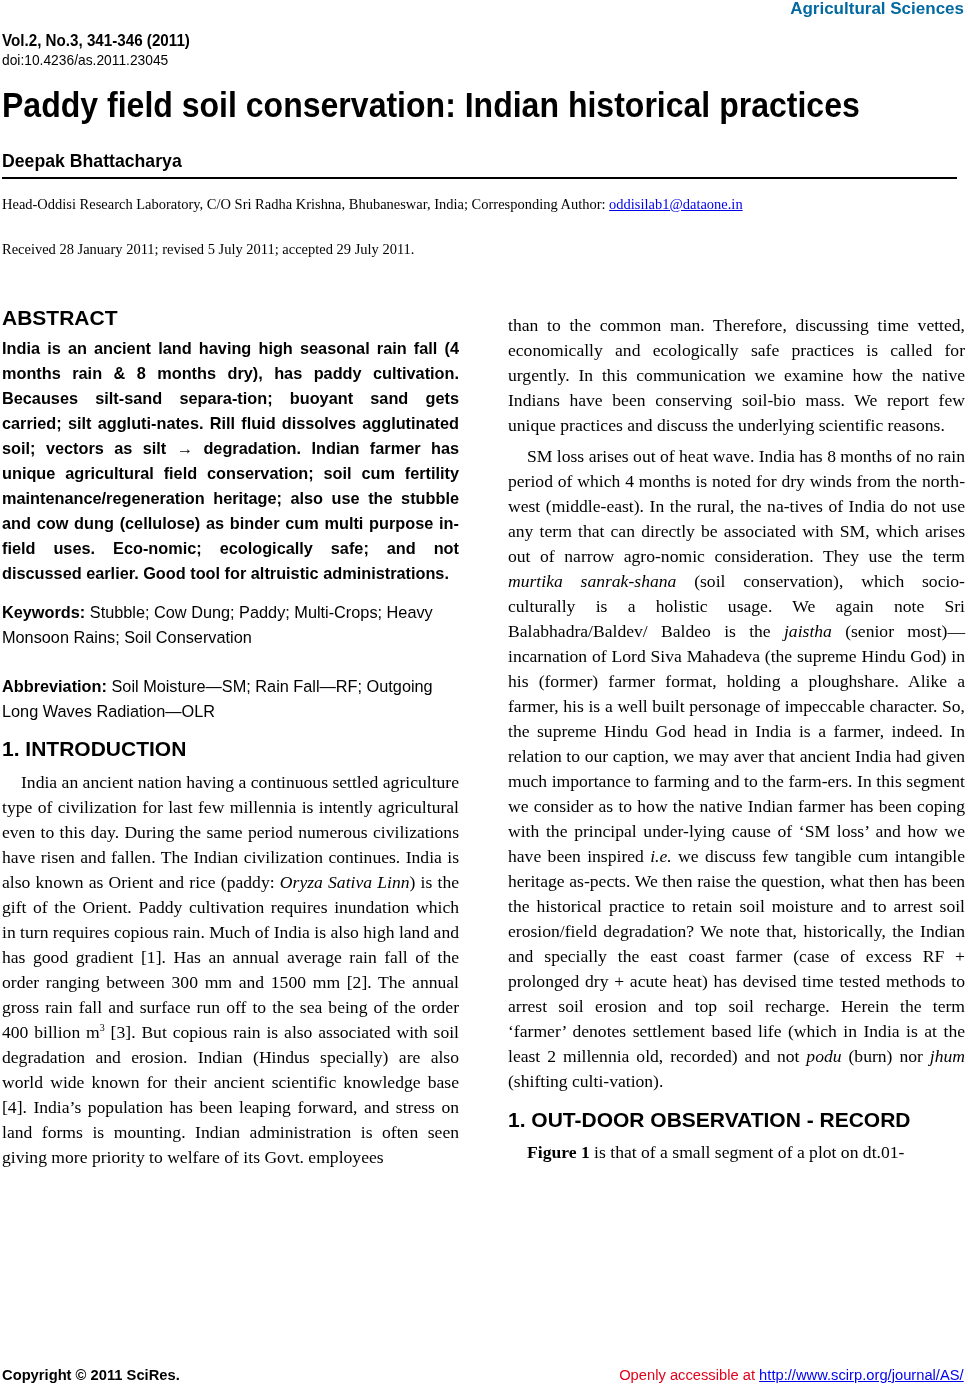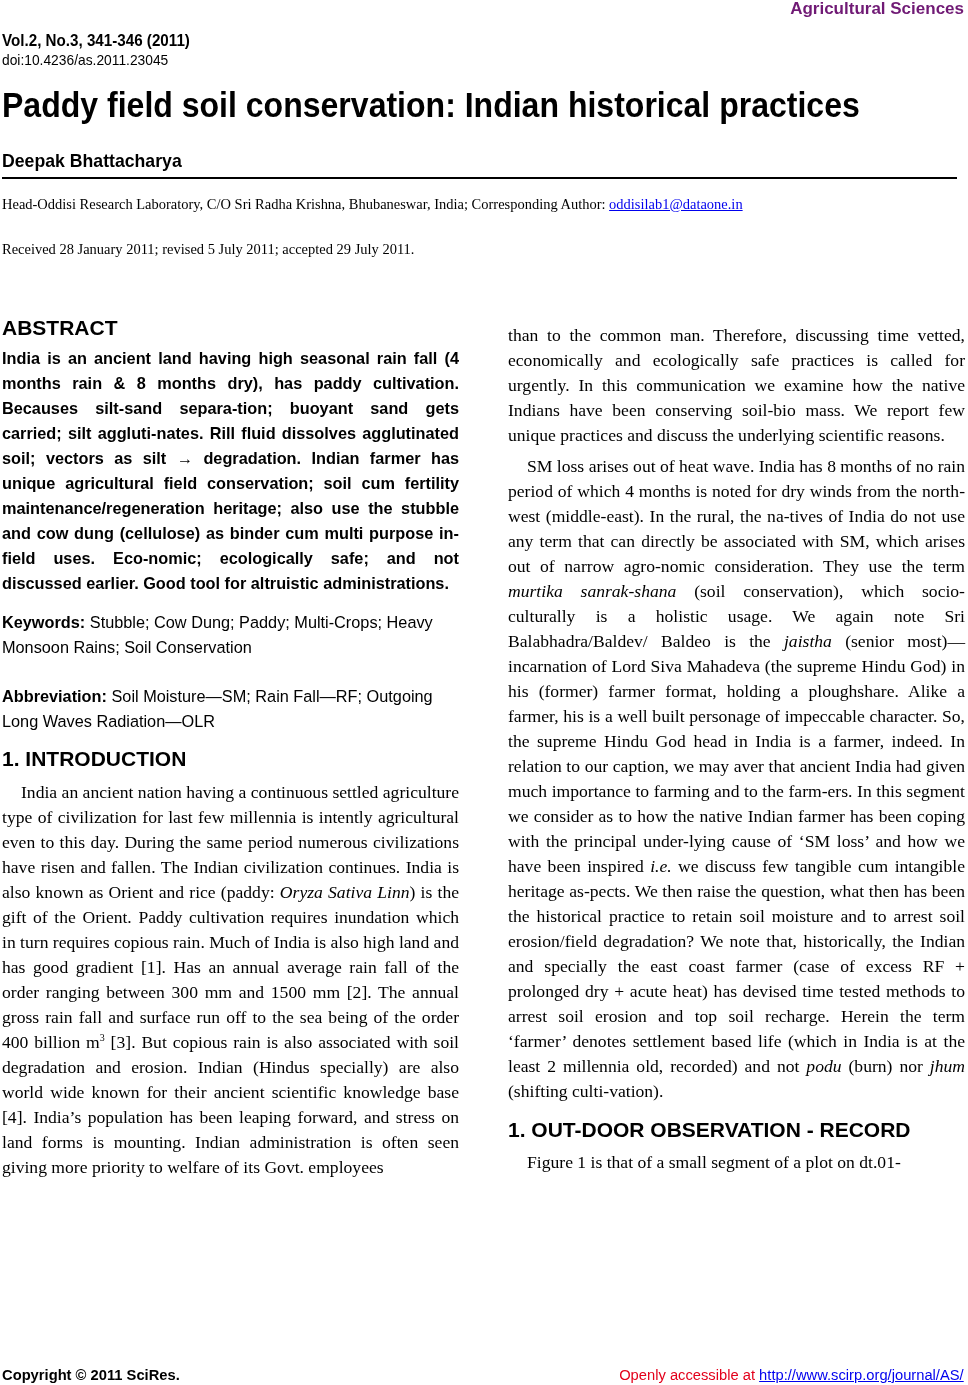--- a/index.html
+++ b/index.html
@@ -1,42 +1,42 @@
 <!DOCTYPE html>
 <html><head>
 <meta charset="utf-8">
 <style>
   html, body { margin: 0; padding: 0; background: #ffffff; }
   body { width: 968px; height: 1385px; position: relative; overflow: hidden; color: #000; }
 
   .hdr-left { position: absolute; left: 2px; top: -1px; margin-top: 32px; }
   .hdr-vol { font-family: "Liberation Sans", sans-serif; font-weight: bold; font-size: 16.5px; line-height: 19px; transform: scaleX(0.92); transform-origin: left; white-space: nowrap; }
   .hdr-doi { font-family: "Liberation Sans", sans-serif; font-size: 15px; line-height: 19px; transform: scaleX(0.92); transform-origin: left; white-space: nowrap; }
-  .hdr-journal { position: absolute; right: 4px; top: -1px; font-family: "Liberation Sans", sans-serif; font-weight: bold; font-size: 17px; line-height: 19px; color: #701a75; white-space: nowrap; text-align: right; }
+  .hdr-journal { position: absolute; right: 4px; top: -1px; font-family: "Liberation Sans", sans-serif; font-weight: bold; font-size: 17px; line-height: 19px; color: #0369a1; white-space: nowrap; text-align: right; }
 
   .title { position: absolute; left: 2px; top: 84px; font-family: "Liberation Sans", sans-serif; font-weight: bold; font-size: 35px; line-height: 42px; white-space: nowrap; transform: scaleX(0.915); transform-origin: left; }
   .author { position: absolute; left: 2px; top: 150px; font-family: "Liberation Sans", sans-serif; font-weight: bold; font-size: 19px; line-height: 22px; white-space: nowrap; transform: scaleX(0.93); transform-origin: left; }
   .rule { position: absolute; left: 2px; top: 177px; width: 955px; height: 2px; background: #000; }
   .affil { position: absolute; left: 2px; top: 194px; font-family: "Liberation Serif", serif; font-size: 15px; line-height: 20px; white-space: nowrap; transform: scaleX(0.965); transform-origin: left; }
   .affil a { color: #0000ee; text-decoration: underline; }
   .received { position: absolute; left: 2px; top: 239px; font-family: "Liberation Serif", serif; font-size: 15px; line-height: 20px; white-space: nowrap; transform: scaleX(0.965); transform-origin: left; }
 
-  .col { position: absolute; width: 457px; margin-top: 10px; }
+  .col { position: absolute; width: 457px; }
   .col-left { left: 2px; top: 304px; }
   .col-right { left: 508px; top: 313px; }
 
   .h-sec { font-family: "Liberation Sans", sans-serif; font-weight: bold; font-size: 21px; line-height: 28px; white-space: nowrap; margin: 0; }
   .abstract-body { font-family: "Liberation Sans", sans-serif; font-weight: bold; font-size: 16.3px; line-height: 25px; text-align: justify; text-align-last: left; margin: 4px 0 0 0; }
   .kw { font-family: Liberation Sans, sans-serif; font-size: 16.3px; line-height: 24.5px; margin: 0; }
   .kw b { font-weight: bold; }
 
   .body-text { font-family: "Liberation Serif", serif; font-size: 17.6px; line-height: 25px; text-align: justify; margin: 0; hyphens: manual; }
   .body-text.indent { text-indent: 19px; }
   .body-text i { font-style: italic; }
-  .body-text b { font-weight: normal; }
+  .body-text b { font-weight: bold; }
   sup { font-size: 10px; line-height: 0; vertical-align: 7px; }
 
   .footer-left { position: absolute; left: 2px; top: 1365px; font-family: "Liberation Sans", sans-serif; font-weight: bold; font-size: 15.5px; line-height: 19px; white-space: nowrap; transform: scaleX(0.95); transform-origin: left; }
   .footer-right { position: absolute; right: 4px; top: 1365px; font-family: "Liberation Sans", sans-serif; font-size: 15.5px; line-height: 19px; white-space: nowrap; color: #e3001b; transform: scaleX(0.95); transform-origin: right; }
   .footer-right a { color: #0000ee; text-decoration: underline; }
 </style>
 </head>
 <body>
 
 <div class="hdr-left">

